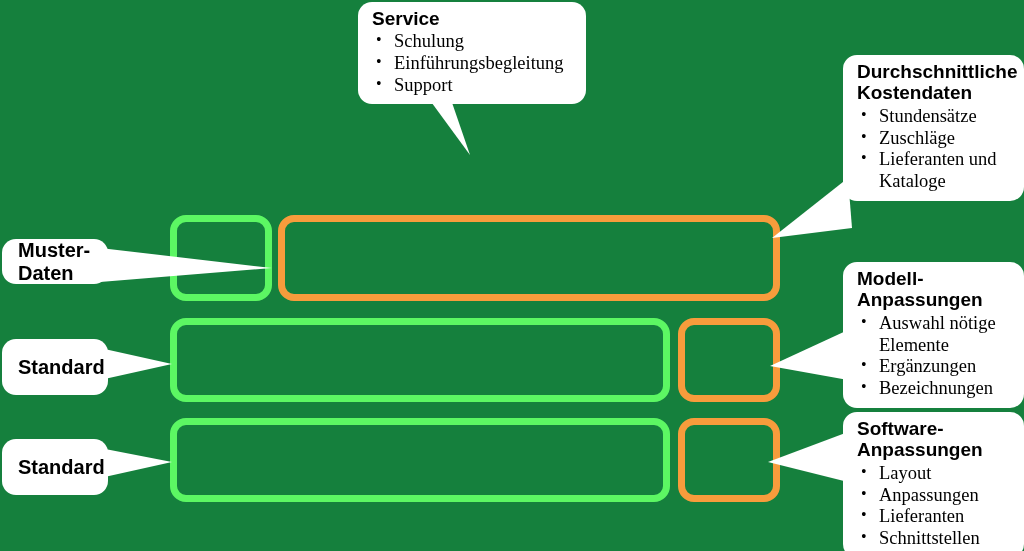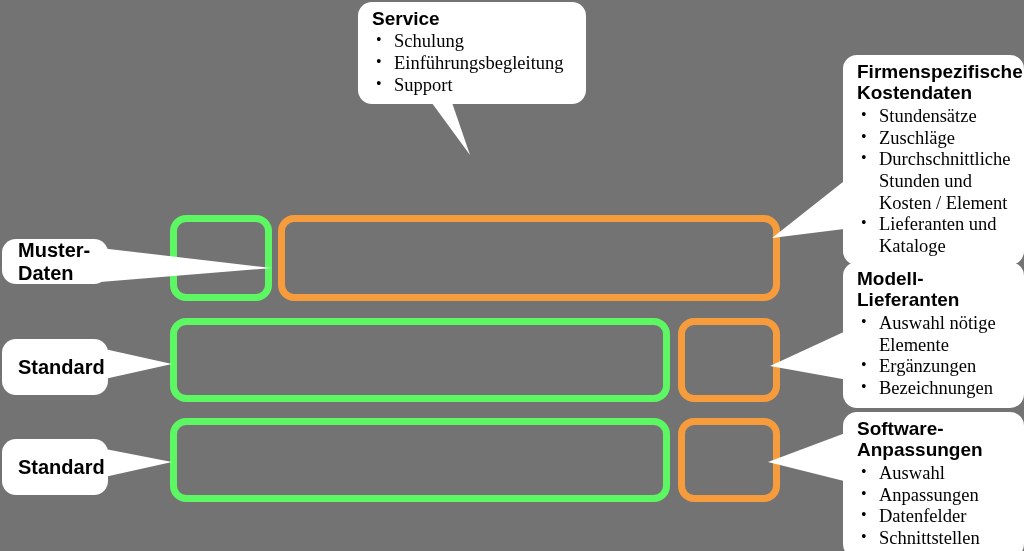--- a/index.html
+++ b/index.html
@@ -4,21 +4,21 @@
 <style>
   html, body {
     margin: 0;
     padding: 0;
     background: #000000;
   }
   #canvas {
     position: relative;
     width: 1024px;
     height: 551px;
-    background: #737373;
+    background: #15803d;
     overflow: hidden;
     font-family: "Liberation Sans", sans-serif;
   }
 
   
   .row-box {
     position: absolute;
     box-sizing: border-box;
     background: transparent;
   }
@@ -129,47 +129,46 @@
   <div class="callout callout-pad" style="left:358px; top:2px; width:228px;">
     <div class="callout-title">Service</div>
     <ul class="callout-list">
       <li>Schulung</li>
       <li>Einführungsbegleitung</li>
       <li>Support</li>
     </ul>
   </div>
 
   <div class="callout callout-pad" style="left:843px; top:55px; width:181px;">
-    <div class="callout-title">Firmenspezifische
+    <div class="callout-title">Durchschnittliche
 Kostendaten</div>
     <ul class="callout-list">
       <li>Stundensätze</li>
       <li>Zuschläge</li>
-      <li>Durchschnittliche Stunden und Kosten / Element</li>
       <li>Lieferanten und Kataloge</li>
     </ul>
   </div>
 
   <div class="callout callout-pad" style="left:843px; top:262px; width:181px;">
     <div class="callout-title">Modell-
-Lieferanten</div>
+Anpassungen</div>
     <ul class="callout-list">
       <li>Auswahl nötige Elemente</li>
       <li>Ergänzungen</li>
       <li>Bezeichnungen</li>
     </ul>
   </div>
 
   <div class="callout callout-pad" style="left:843px; top:412px; width:181px;">
     <div class="callout-title">Software-
 Anpassungen</div>
     <ul class="callout-list">
-      <li>Auswahl</li>
+      <li>Layout</li>
       <li>Anpassungen</li>
-      <li>Datenfelder</li>
+      <li>Lieferanten</li>
       <li>Schnittstellen</li>
     </ul>
   </div>
 
   <div class="callout label-callout" style="left:2px; top:239px; width:106px; height:45px;">
     <span class="label-text">Muster-
 Daten</span>
   </div>
 
   <div class="callout label-callout" style="left:2px; top:339px; width:106px; height:56px;">

